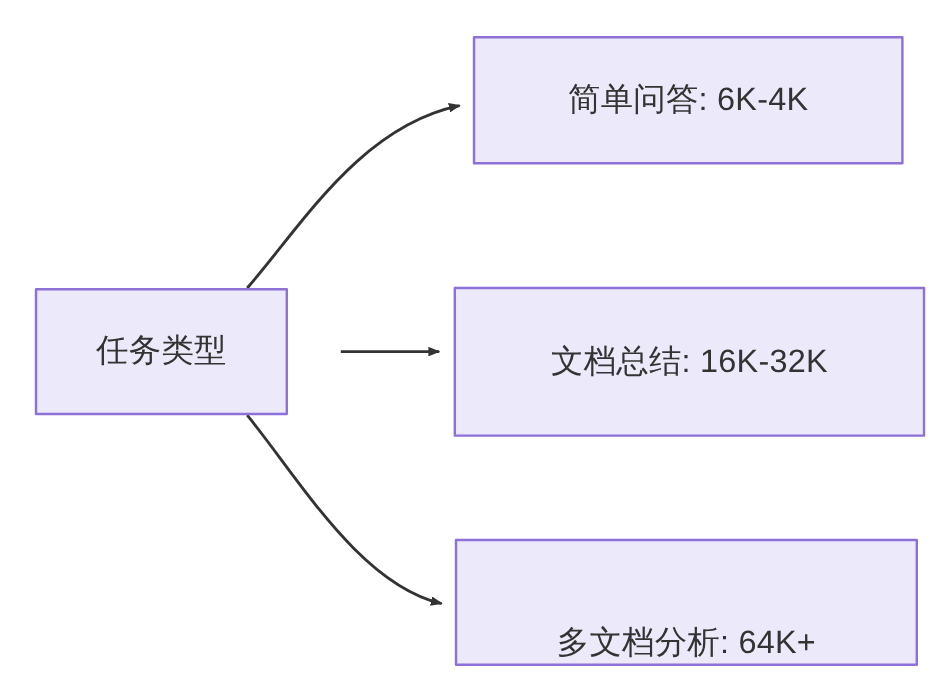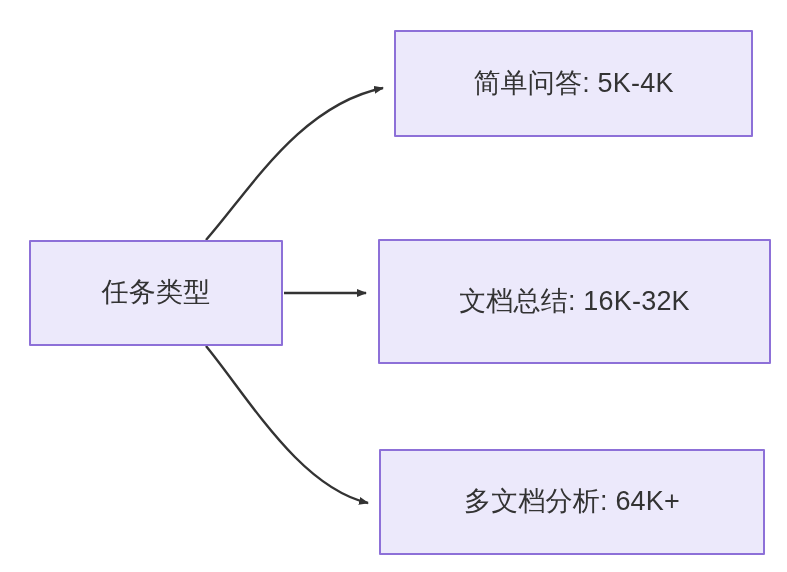--- a/index.html
+++ b/index.html
@@ -44,40 +44,41 @@
     white-space: nowrap;
     user-select: none;
   }
   .node-label {
     display: block;
     text-align: center;
   }
   #node-source {
     left: 29px;
     top: 240px;
-    width: 254px;
+    width: 211px;
     height: 106px;
   }
   #node-task-1 {
     left: 394px;
     top: 30px;
     width: 359px;
     height: 107px;
   }
   #node-task-2 {
     left: 378px;
     top: 239px;
     width: 393px;
     height: 125px;
   }
   #node-task-3 {
     left: 379px;
     top: 449px;
     width: 386px;
     height: 106px;
+    align-items: flex-end;
   }
 </style>
 </head>
 <body>
 
 <div id="diagram-root">
 
   <svg class="edge-layer" width="787" height="572" viewBox="0 0 787 572" xmlns="http://www.w3.org/2000/svg">
     <defs>
       <marker id="arrowhead" markerWidth="10" markerHeight="8" refX="9" refY="4" orient="auto" markerUnits="userSpaceOnUse">
@@ -90,21 +91,21 @@
     <path d="M 284,293 L 366,293" fill="none" stroke="#333333" stroke-width="2.4" marker-end="url(#arrowhead)"></path>
 
     <path d="M 206,346 C 250,400 300,487 368,503" fill="none" stroke="#333333" stroke-width="2.4" marker-end="url(#arrowhead)"></path>
   </svg>
 
   <div class="node" id="node-source">
     <span class="node-label">任务类型</span>
   </div>
 
   <div class="node" id="node-task-1">
-    <span class="node-label">简单问答: 5K-4K</span>
+    <span class="node-label">简单问答: 6K-4K</span>
   </div>
 
   <div class="node" id="node-task-2">
     <span class="node-label">文档总结: 16K-32K</span>
   </div>
 
   <div class="node" id="node-task-3">
     <span class="node-label">多文档分析: 64K+</span>
   </div>
 

